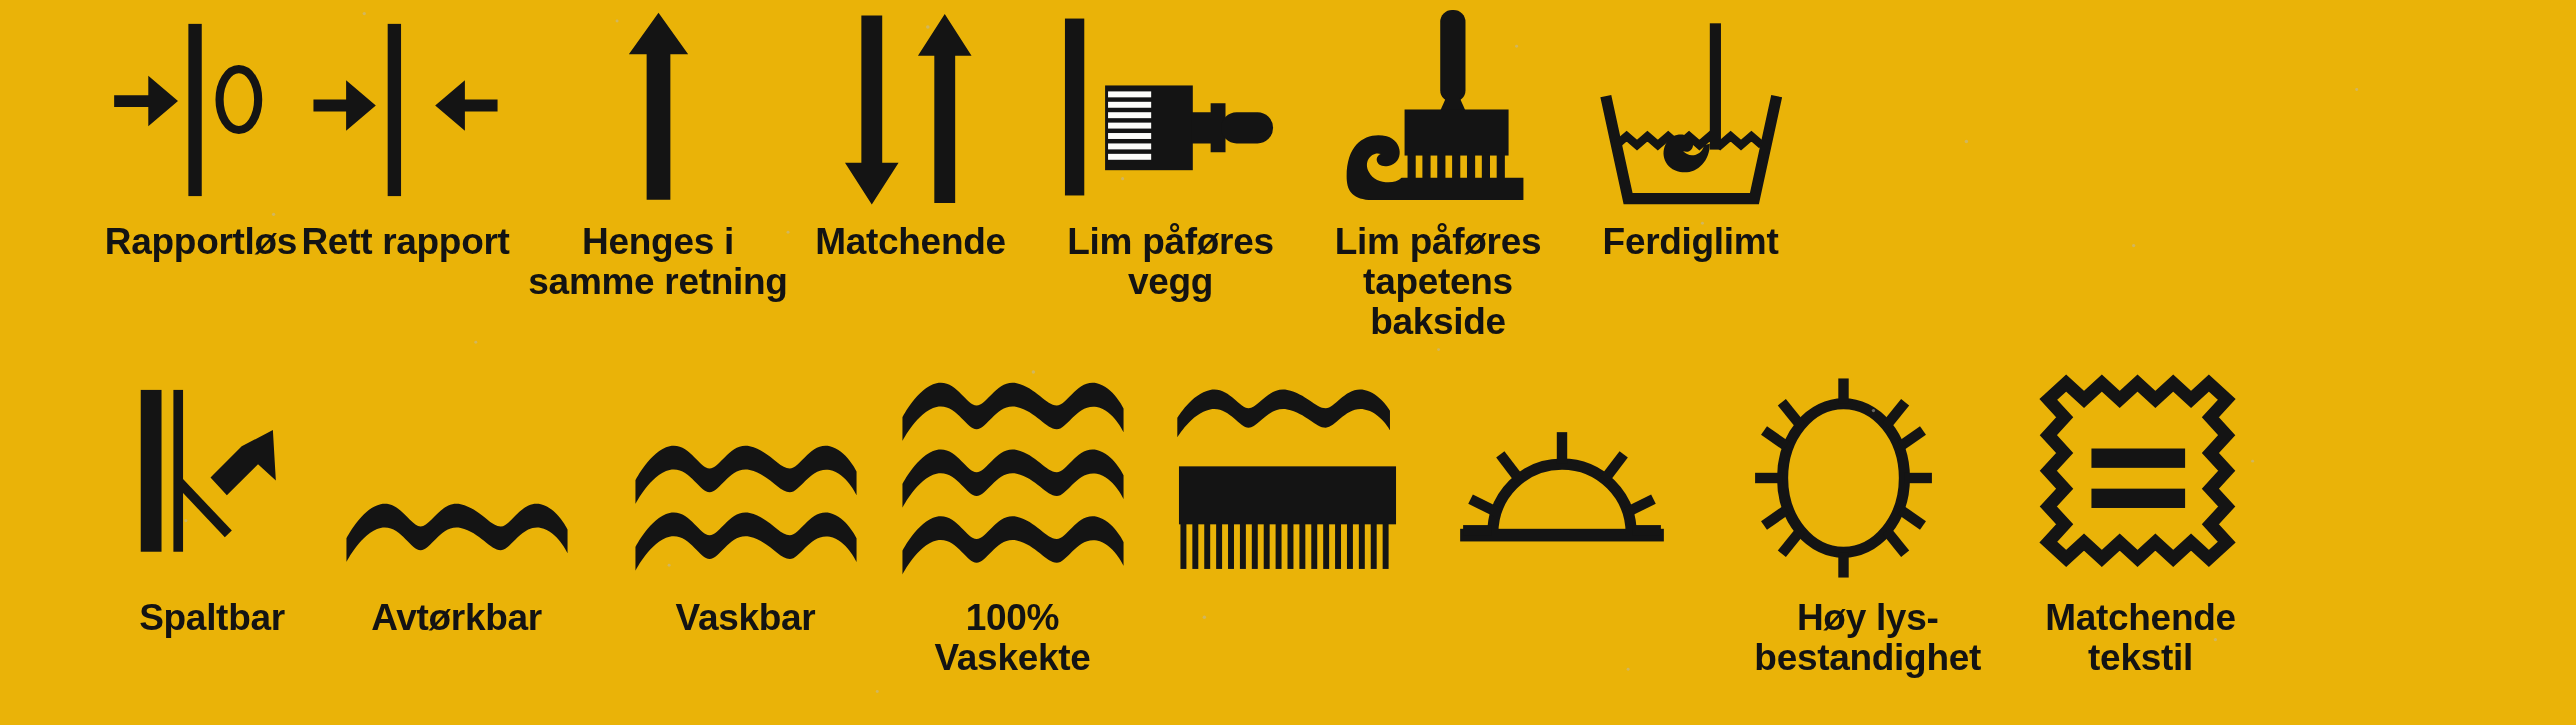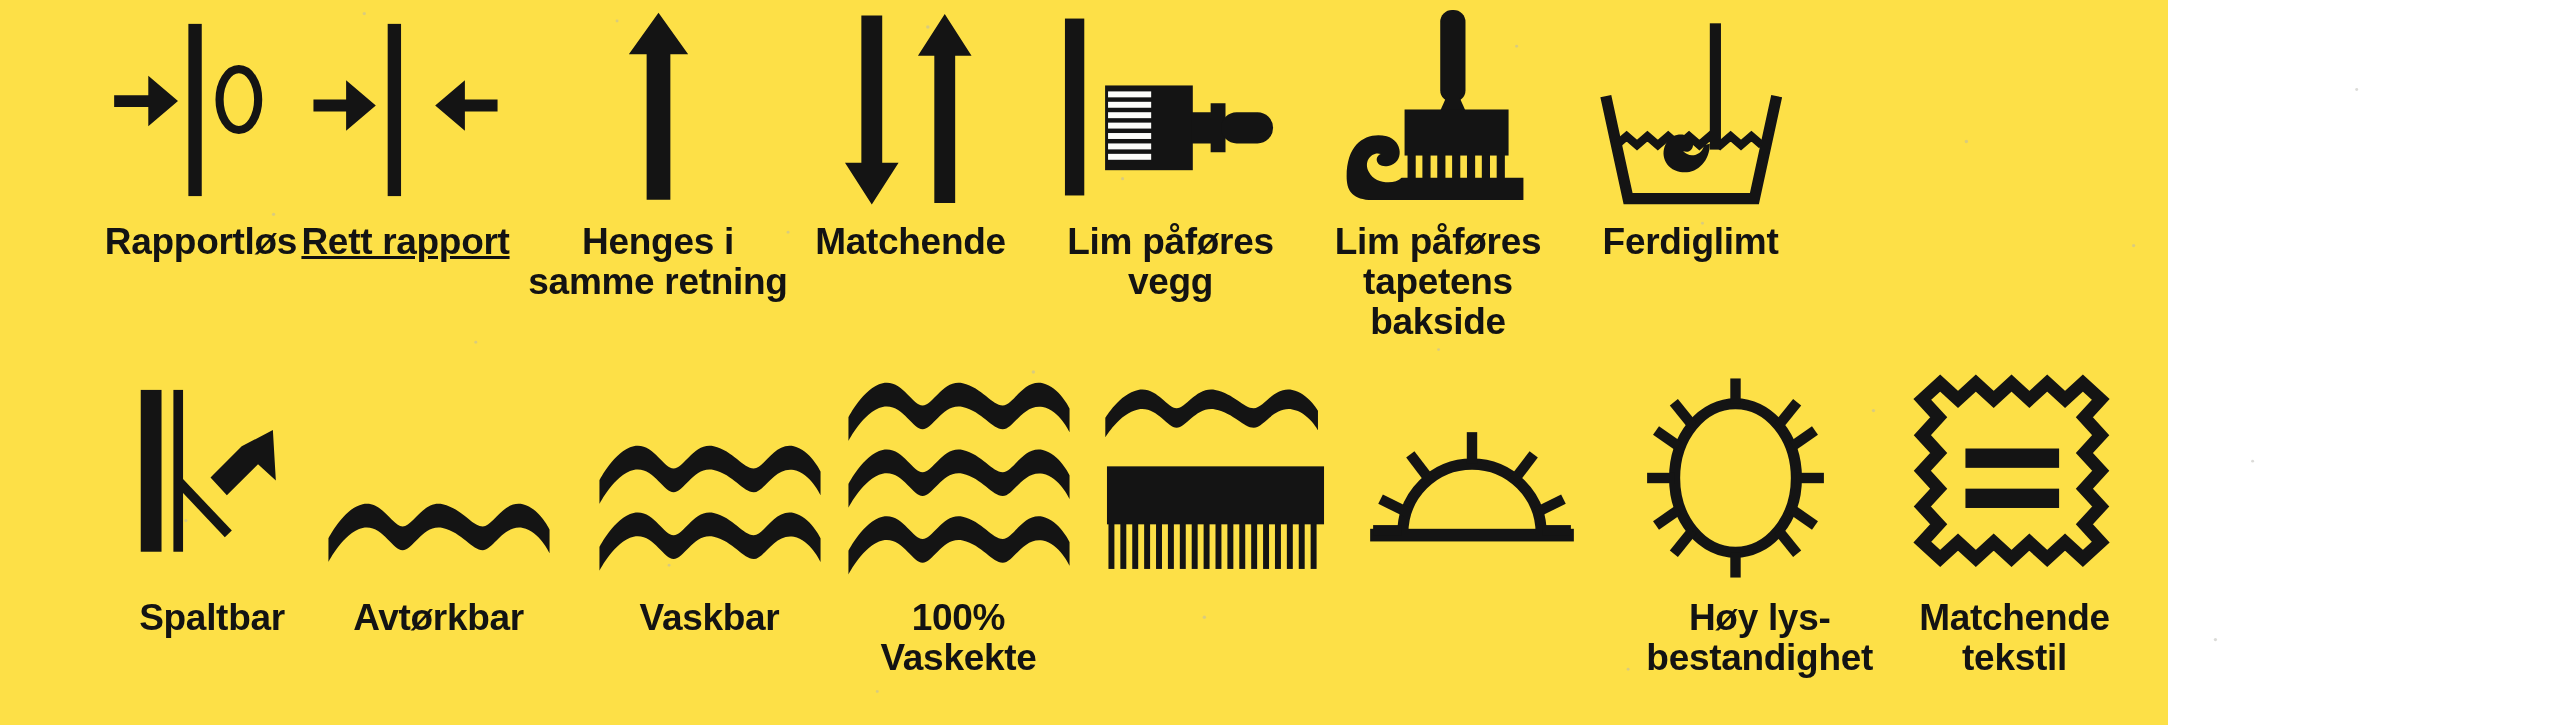--- a/index.html
+++ b/index.html
@@ -10,33 +10,33 @@
   body {
     width: 2576px;
     height: 726px;
     font-family: "Liberation Sans", sans-serif;
     color: #111111;
     overflow: hidden;
     position: relative;
   }
   #sheet {
     position: relative;
-    width: 2168px;
+    width: 2576px;
     height: 726px;
-    background: #fde047;
+    background: #eab308;
   }
   .row {
     position: absolute;
     left: 0;
     width: 2576px;
     display: flex;
     align-items: flex-start;
   }
   #row-top { top: 0; height: 372px; }
-  #row-bottom { top: 366px; height: 360px; }
+  #row-bottom { top: 366px; height: 360px; gap: 18px; }
 
   .cell {
     display: flex;
     flex-direction: column;
     align-items: center;
     box-sizing: border-box;
   }
   .glyph {
     display: flex;
     align-items: center;
@@ -82,21 +82,21 @@
       <div class="glyph">
         <svg width="186" height="193" viewBox="0 0 250 260">
           <path class="ink" d="M8 112 h46 v-26 l40 34 -40 34 v-26 h-46 z"></path>
           <rect class="ink" x="108" y="16" width="18" height="232"></rect>
           <ellipse class="inkstroke" cx="176" cy="118" rx="26" ry="41" stroke-width="11"></ellipse>
         </svg>
       </div>
       <div class="caption">Rapportløs</div>
     </div>
 
-    <div class="cell" style="width:245px;text-decoration:underline;">
+    <div class="cell" style="width:245px;">
       <div class="glyph">
         <svg width="193" height="193" viewBox="0 0 260 260">
           <path class="ink" d="M6 118 h44 v-26 l40 34 -40 34 v-26 h-44 z"></path>
           <rect class="ink" x="106" y="16" width="18" height="232"></rect>
           <path class="ink" d="M254 118 h-44 v-26 l-40 34 40 34 v-26 h44 z"></path>
         </svg>
       </div>
       <div class="caption">Rett rapport</div>
     </div>
 

